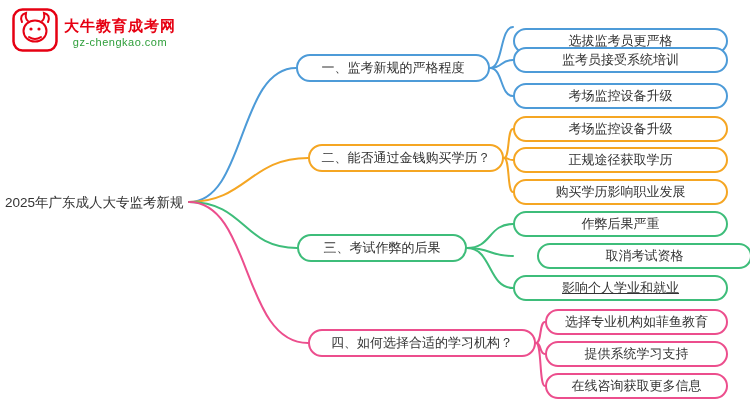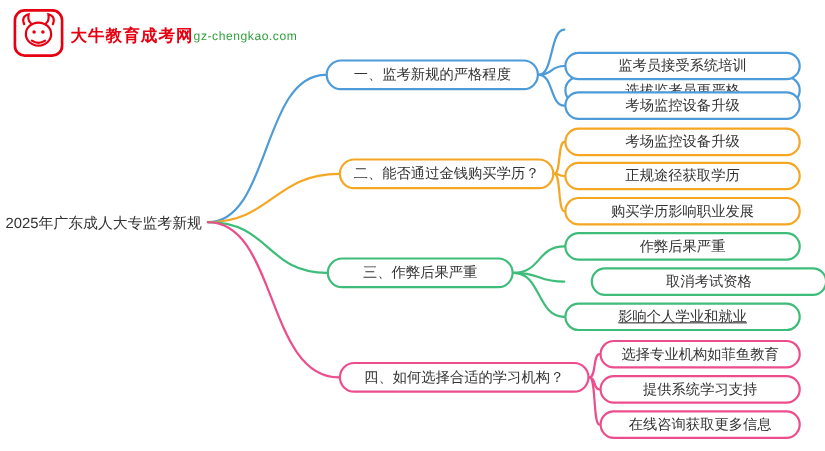--- a/index.html
+++ b/index.html
@@ -17,21 +17,21 @@
   .branch{height:28px;border-radius:14px;font-size:13px;font-weight:500;}
   .leaf{height:26px;border-radius:13px;font-size:13px;}
   .root-label{
     position:absolute;left:5px;top:194px;width:184px;height:17px;line-height:17px;
     font-size:13.5px;color:#333;white-space:nowrap;z-index:2;
   }
   .logo{
     position:absolute;left:12px;top:8px;display:flex;align-items:center;gap:6px;z-index:3;
     cursor:pointer;
   }
-  .logo-text{display:flex;flex-direction:row;align-items:center;}
+  .logo-text{display:flex;flex-direction:column;align-items:center;}
   .logo-name{font-size:15px;font-weight:bold;letter-spacing:1px;line-height:19px;}
   .logo-domain{font-size:11px;line-height:14px;letter-spacing:0.5px;}
 </style>
 <title>2025年广东成人大专监考新规</title></head>
 <body>
 
 <svg id="connectors" viewBox="0 0 750 410">
   <g fill="none" stroke-width="2" stroke-linecap="round">
     <path d="M189,202 C246,202 238,68 296,68" stroke="#4d9bd8"></path>
     <path d="M189,202 C246,202 250,158 308,158" stroke="#f5a623"></path>
@@ -76,27 +76,27 @@
 
 <div class="root-label">2025年广东成人大专监考新规</div>
 
 <div class="node branch" style="left: 296px; top: 54px; width: 194px; border-color: rgb(77, 155, 216);">
   <span>一、监考新规的严格程度</span>
 </div>
 <div class="node branch" style="left: 308px; top: 144px; width: 196px; border-color: rgb(245, 166, 35); font-family: Liberation Mono, monospace;">
   <span>二、能否通过金钱购买学历？</span>
 </div>
 <div class="node branch" style="left: 297px; top: 234px; width: 170px; border-color: rgb(62, 189, 122);">
-  <span>三、作弊后果严重</span>
+  <span>三、考试作弊的后果</span>
 </div>
 <div class="node branch" style="left: 308px; top: 329px; width: 228px; border-color: rgb(236, 78, 141);">
   <span>四、如何选择合适的学习机构？</span>
 </div>
 
-<div class="node leaf" style="left: 513px; top: 28px; width: 215px; border-color: rgb(77, 155, 216); margin-top: 41px;">
+<div class="node leaf" style="left: 513px; top: 28px; width: 215px; border-color: rgb(77, 155, 216);">
   <span>选拔监考员更严格</span>
 </div>
 <div class="node leaf" style="left: 513px; top: 47px; width: 215px; border-color: rgb(77, 155, 216);">
   <span>监考员接受系统培训</span>
 </div>
 <div class="node leaf" style="left: 513px; top: 83px; width: 215px; border-color: rgb(77, 155, 216);">
   <span>考场监控设备升级</span>
 </div>
 
 <div class="node leaf" style="left: 513px; top: 116px; width: 215px; border-color: rgb(245, 166, 35);">

